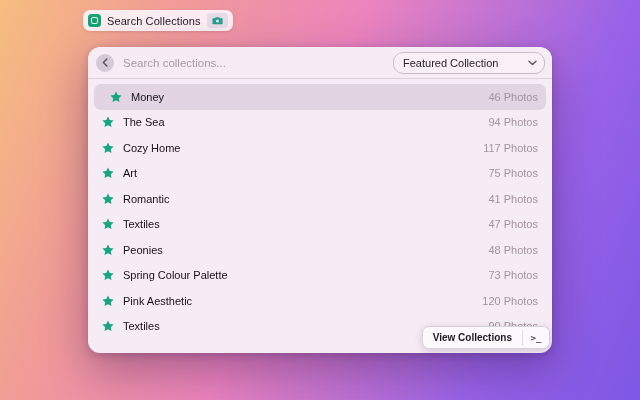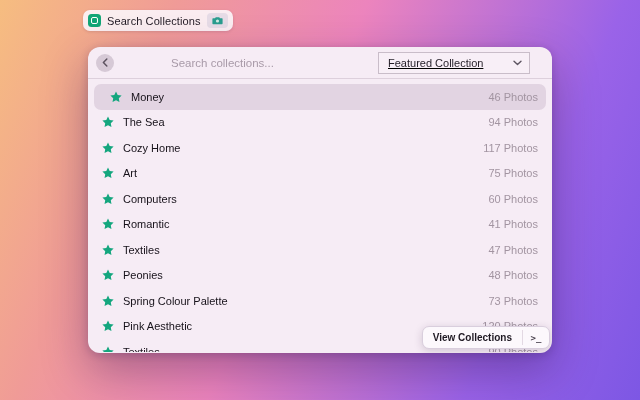--- a/index.html
+++ b/index.html
@@ -29,38 +29,37 @@
     display:flex; align-items:center; justify-content:center;
   }
 
   
   .panel {
     position:absolute; left:88px; top:47px; width:464px; height:306px;
     background:#f6ecf5; border-radius:12px; overflow:hidden;
     box-shadow:0 18px 45px rgba(40,15,70,0.35), 0 2px 8px rgba(40,15,70,0.2);
   }
   .panel-header {
-    height:32px; display:flex; align-items:center; padding:0 22px 0 8px;
+    height:32px; display:flex; align-items:center; padding:0 7px 0 8px;
     border-bottom:1px solid #ddd0dc;
-    gap:48px;
   }
   .back-btn {
     width:18px; height:18px; border-radius:50%; background:#d6c9d6; border:none;
     color:#5d5360; font-size:12px; line-height:16px; cursor:pointer;
     display:flex; align-items:center; justify-content:center; padding:0 0 1px 0;
   }
   .search-input {
     flex:1; margin-left:9px; border:none; background:transparent; outline:none;
     font-family:"Liberation Sans", sans-serif; font-size:11.5px; color:#3a3340;
   }
   .search-input::placeholder { color:#a89aa8; }
   .dropdown {
-    width:152px; height:22px; border:1px solid #c9bdc9; border-radius:0;
+    width:152px; height:22px; border:1px solid #c9bdc9; border-radius:10px;
     background:#f8eff7; display:flex; align-items:center; justify-content:space-between;
-    padding:0 7px 0 9px; cursor:pointer;text-decoration:underline;
+    padding:0 7px 0 9px; cursor:pointer;
   }
   .dropdown-label { font-size:11px; color:#241e28; font-weight:500; }
 
   
   .list { padding:5px 6px 0 6px; height:273px; overflow:hidden; }
   .row {
     height:25.5px; display:flex; align-items:center; gap:9px;
     padding:0 8px; border-radius:7px;
   }
   .row.selected { background:#e2d4e2;padding-left:16px; }
@@ -144,27 +143,20 @@
   </div>
 
   <div class="row">
     <svg class="star" viewBox="0 0 12 12">
       <path d="M6 0.4l1.7 3.5 3.9.55-2.8 2.7.66 3.85L6 9.2 2.54 11l.66-3.85L.4 4.45l3.9-.55z" fill="#14a67e"></path>
     </svg>
     <span class="name">Art</span>
     <span class="count">75 Photos</span>
   </div>
 
-  <div class="row">
-    <svg class="star" viewBox="0 0 12 12">
-      <path d="M6 0.4l1.7 3.5 3.9.55-2.8 2.7.66 3.85L6 9.2 2.54 11l.66-3.85L.4 4.45l3.9-.55z" fill="#14a67e"></path>
-    </svg>
-    <span class="name">Computers</span>
-    <span class="count">60 Photos</span>
-  </div>
 
   <div class="row">
     <svg class="star" viewBox="0 0 12 12">
       <path d="M6 0.4l1.7 3.5 3.9.55-2.8 2.7.66 3.85L6 9.2 2.54 11l.66-3.85L.4 4.45l3.9-.55z" fill="#14a67e"></path>
     </svg>
     <span class="name">Romantic</span>
     <span class="count">41 Photos</span>
   </div>
 
   <div class="row">

